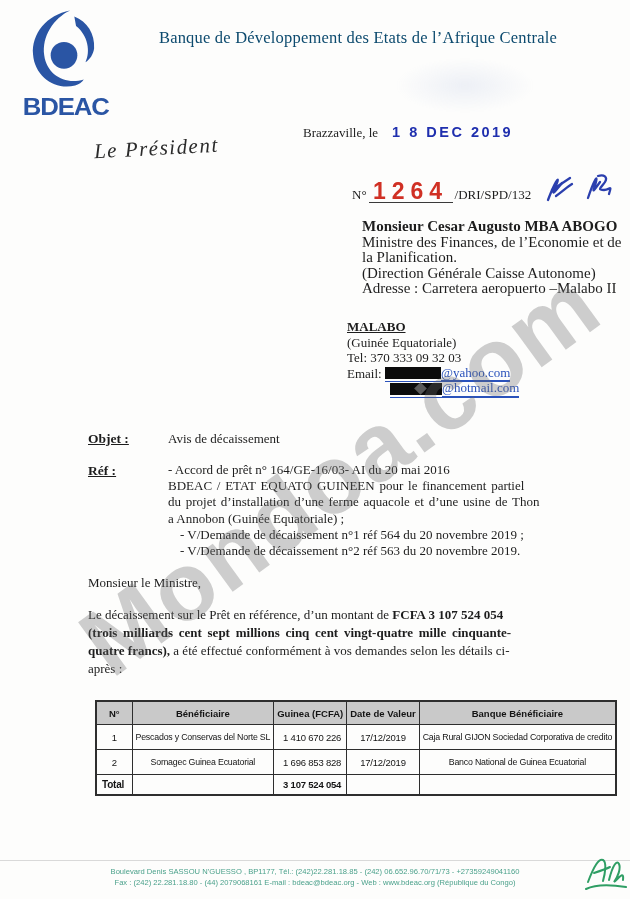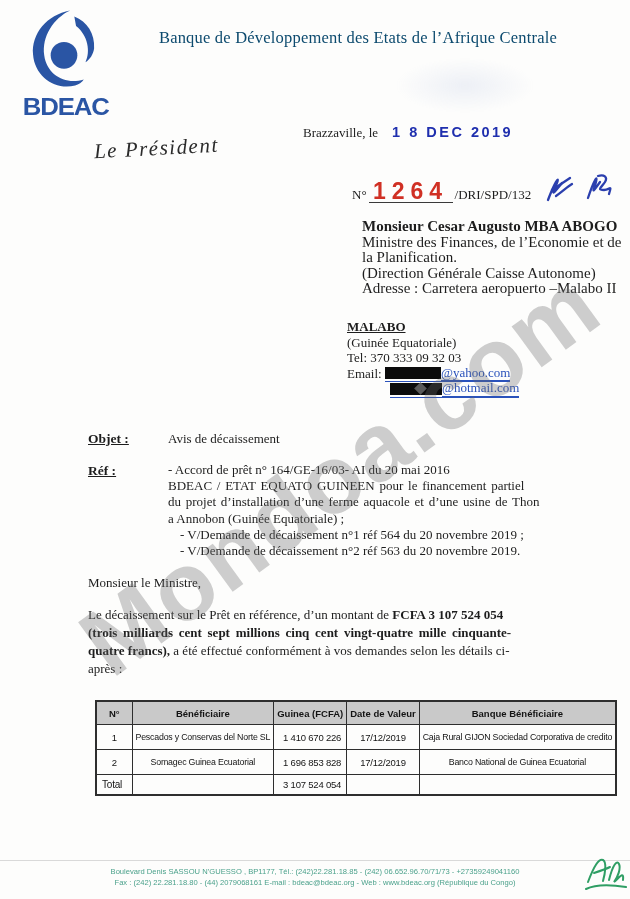--- a/index.html
+++ b/index.html
@@ -53,21 +53,21 @@
   .para .wide{word-spacing:2.5px;}
   
   .dtable{left:95px;top:700px;}
   table{border-collapse:collapse;font-family:"Liberation Sans",sans-serif;color:#141414;}
   th,td{border:1px solid #2e2e2e;padding:0 3px;overflow:hidden;white-space:nowrap;}
   table{border:2px solid #2e2e2e;}
   th{background:#c9c9c9;font-size:9.5px;font-weight:700;height:22px;}
   td{font-size:8.8px;height:24px;text-align:center;letter-spacing:-.2px;}
   td.num{font-size:9.5px;}
   td.amt{text-align:right;padding-right:5px;font-size:9.5px;}
-  tr.total td{height:19px;font-weight:400;margin-top:36px;}
+  tr.total td{height:19px;font-weight:700;margin-top:36px;}
   tr.total td.tl{text-align:left;padding-left:5px;font-size:10px;}
   .c-no{width:36px;} .c-ben{width:128px;} .c-amt{width:72px;} .c-dat{width:58px;} .c-bank{width:179px;}
   
   .footer-rule{left:0;top:860px;width:630px;border-top:1px solid #d9d9d9;}
   .footer{left:62px;top:866px;width:506px;text-align:center;
           font-family:"Liberation Sans",sans-serif;font-size:7.6px;line-height:11px;color:#4ba18b;}
   .initials{left:583px;top:852px;}
   
   .watermark{left:-45px;top:418px;width:770px;text-align:center;
              font-family:"Liberation Sans",sans-serif;font-weight:700;font-size:96px;

